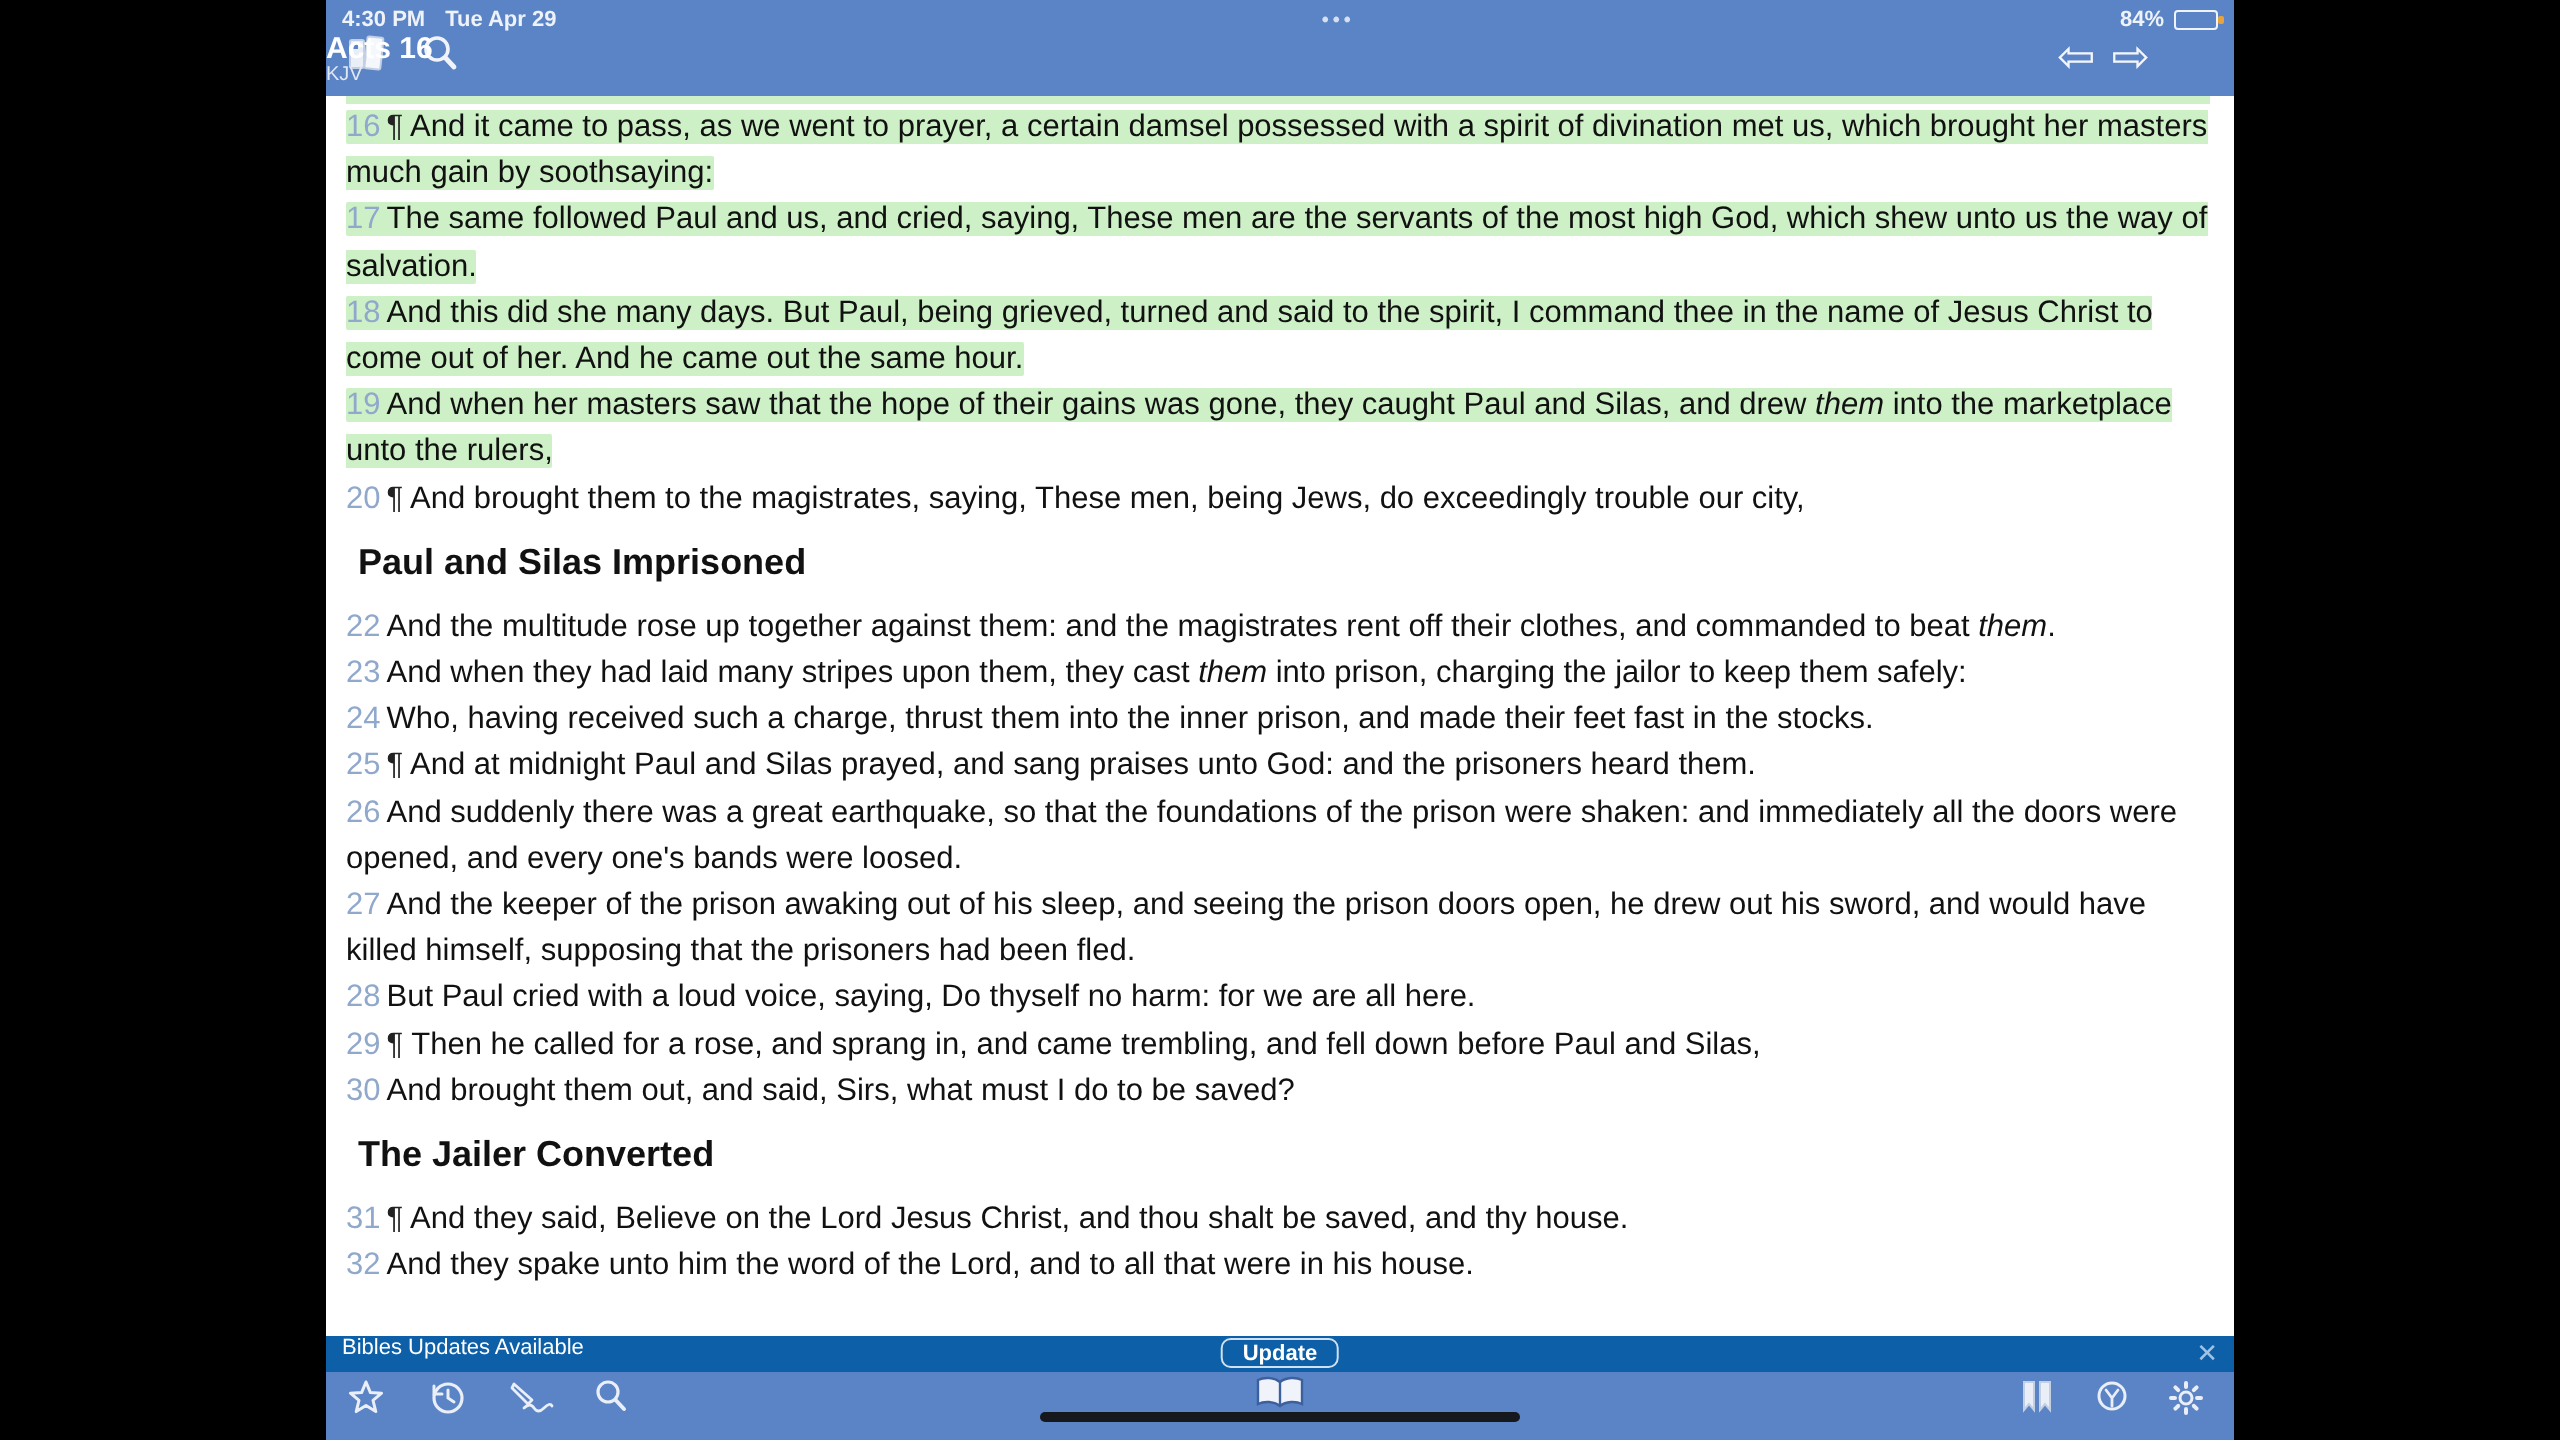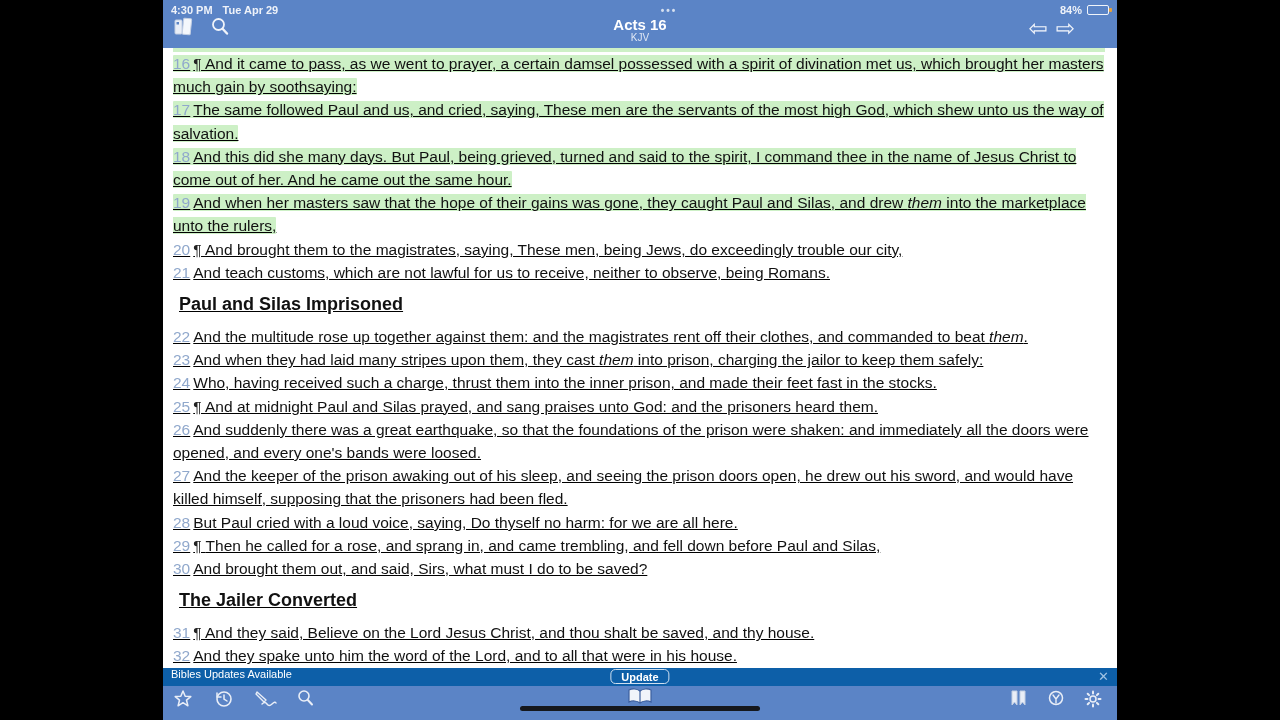--- a/index.html
+++ b/index.html
@@ -20,30 +20,30 @@
              border-radius:2px; padding:1px; }
   .battery .fill { width:84%; height:100%; background:#fff; border-radius:1px; }
   .battery .nub { position:absolute; right:-4px; top:2px; width:3px; height:4px;
                   background:#e8a33d; border-radius:1px; }
 
   .navbar { height:28px; background:#5b84c6; position:relative; flex:0 0 auto;
             display:flex; align-items:flex-start; }
   .nav-left { display:flex; gap:10px; margin-left:8px; margin-top:-6px; }
   .nav-icon-btn { width:26px; height:26px; display:flex; align-items:center;
                   justify-content:center; cursor:pointer; }
-  .nav-center { position:absolute; left:0; right:0; top:-4px; text-align:center;
+  .nav-center { position:absolute; left:0; right:0; top:-4px; 
                 color:#fff; pointer-events:none; }
   .nav-title { font-size:15px; font-weight:bold; line-height:17px; }
   .nav-sub { font-size:10px; color:#dfe7f4; line-height:10px; }
   .nav-right { position:absolute; right:42px; top:-4px; display:flex; gap:8px; }
   .nav-arrow { color:#f2f5fb; font-size:23px; line-height:24px; cursor:pointer; }
 
   
   .content { flex:1 1 auto; background:#fff; overflow:hidden; padding:0 12px 0 10px;
-             position:relative;text-decoration:underline; }
+             position:relative; }
   .top-sliver { height:4px; margin:0 0 0 0; }
   .verse { font-size:15.5px; line-height:23.2px; color:#111; }
   .verse .hl { border-radius:1px; }
   .vnum { color:#90a8cc; margin-right:3px; }
   .pilcrow { color:#222; }
   .heading { font-size:18px; line-height:23px; font-weight:bold; color:#111;
              margin:9px 0 9px 6px; }
   .clip-row { height:11px; overflow:hidden; }
 
   
@@ -120,21 +120,20 @@
     </div>
 
     <div class="content">
       <div class="top-sliver" style="background: rgb(205, 240, 198);"></div>
       <div>
           <div class="verse"><span class="hl" style="background: rgb(205, 240, 198);"><span class="vnum">16</span><span class="pilcrow">¶ </span><span>And it came to pass, as we went to prayer, a certain damsel possessed with a spirit of divination met us, which brought her masters much gain by soothsaying:</span></span></div>
           <div class="verse"><span class="hl" style="background: rgb(205, 240, 198);"><span class="vnum">17</span><span>The same followed Paul and us, and cried, saying, These men are the servants of the most high God, which shew unto us the way of salvation.</span></span></div>
           <div class="verse"><span class="hl" style="background: rgb(205, 240, 198);"><span class="vnum">18</span><span>And this did she many days. But Paul, being grieved, turned and said to the spirit, I command thee in the name of Jesus Christ to come out of her. And he came out the same hour.</span></span></div>
           <div class="verse"><span class="hl" style="background: rgb(205, 240, 198);"><span class="vnum">19</span><span>And when her masters saw that the hope of their gains was gone, they caught Paul and Silas, and drew </span><em>them</em><span> into the marketplace unto the rulers,</span></span></div>
           <div class="verse"><span><span class="vnum">20</span><span class="pilcrow">¶ </span><span>And brought them to the magistrates, saying, These men, being Jews, do exceedingly trouble our city,</span></span></div>
-          <div class="verse"><span><span class="vnum">21</span><span>And teach customs, which are not lawful for us to receive, neither to observe, being Romans.</span></span></div>
           <div class="heading">Paul and Silas Imprisoned</div>
           <div class="verse"><span><span class="vnum">22</span><span>And the multitude rose up together against them: and the magistrates rent off their clothes, and commanded to beat </span><em>them</em><span>.</span></span></div>
           <div class="verse"><span><span class="vnum">23</span><span>And when they had laid many stripes upon them, they cast </span><em>them</em><span> into prison, charging the jailor to keep them safely:</span></span></div>
           <div class="verse"><span><span class="vnum">24</span><span>Who, having received such a charge, thrust them into the inner prison, and made their feet fast in the stocks.</span></span></div>
           <div class="verse"><span><span class="vnum">25</span><span class="pilcrow">¶ </span><span>And at midnight Paul and Silas prayed, and sang praises unto God: and the prisoners heard them.</span></span></div>
           <div class="verse"><span><span class="vnum">26</span><span>And suddenly there was a great earthquake, so that the foundations of the prison were shaken: and immediately all the doors were opened, and every one's bands were loosed.</span></span></div>
           <div class="verse"><span><span class="vnum">27</span><span>And the keeper of the prison awaking out of his sleep, and seeing the prison doors open, he drew out his sword, and would have killed himself, supposing that the prisoners had been fled.</span></span></div>
           <div class="verse"><span><span class="vnum">28</span><span>But Paul cried with a loud voice, saying, Do thyself no harm: for we are all here.</span></span></div>
           <div class="verse"><span><span class="vnum">29</span><span class="pilcrow">¶ </span><span>Then he called for a rose, and sprang in, and came trembling, and fell down before Paul and Silas,</span></span></div>
           <div class="verse"><span><span class="vnum">30</span><span>And brought them out, and said, Sirs, what must I do to be saved?</span></span></div>

